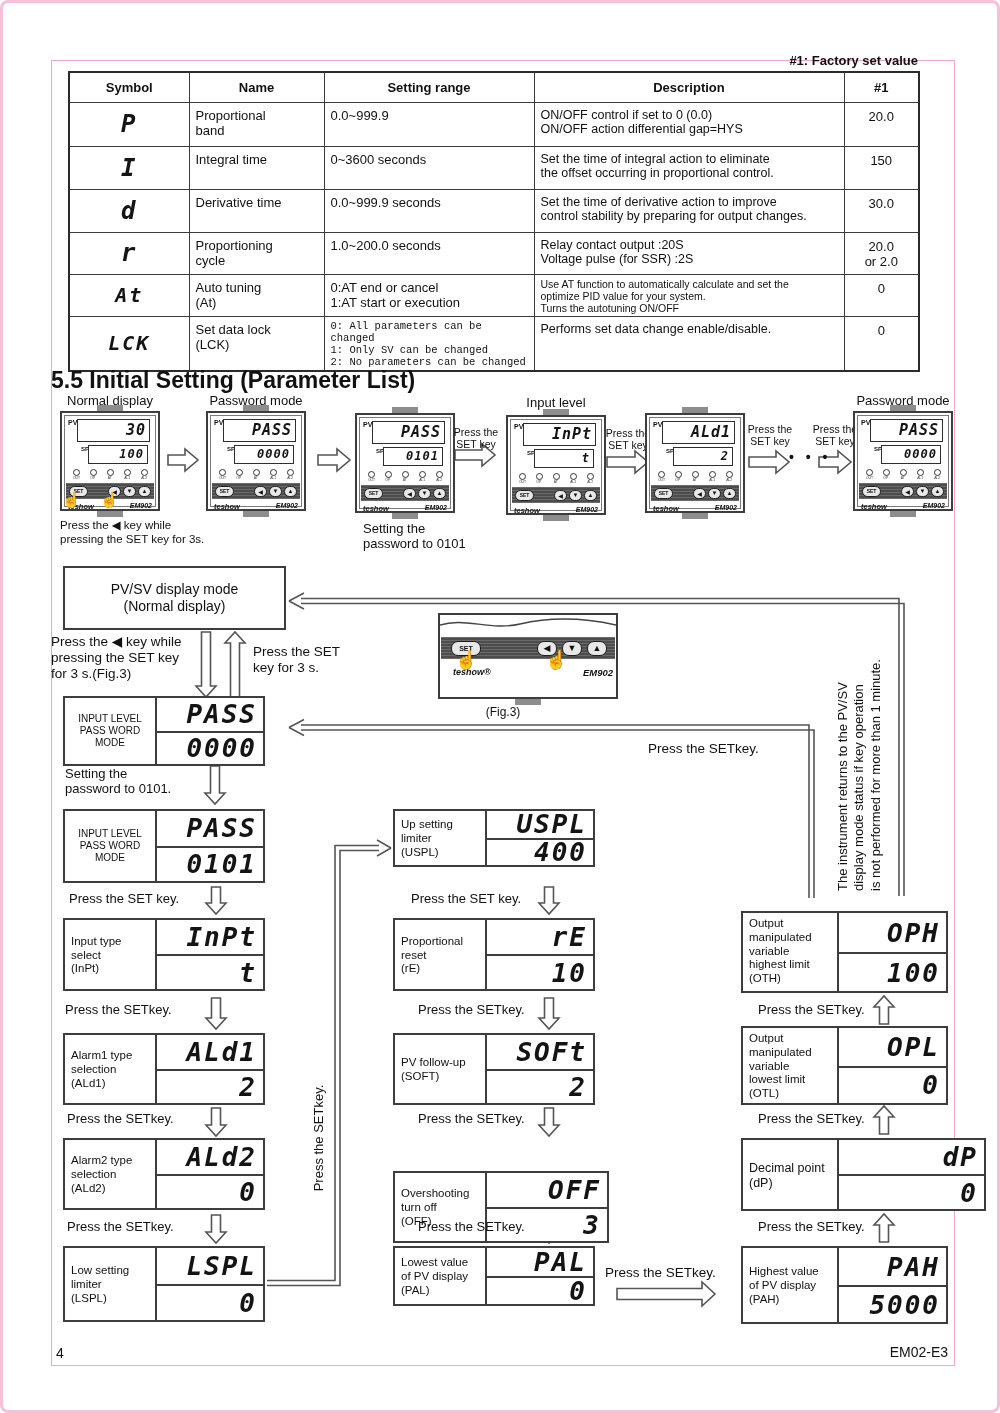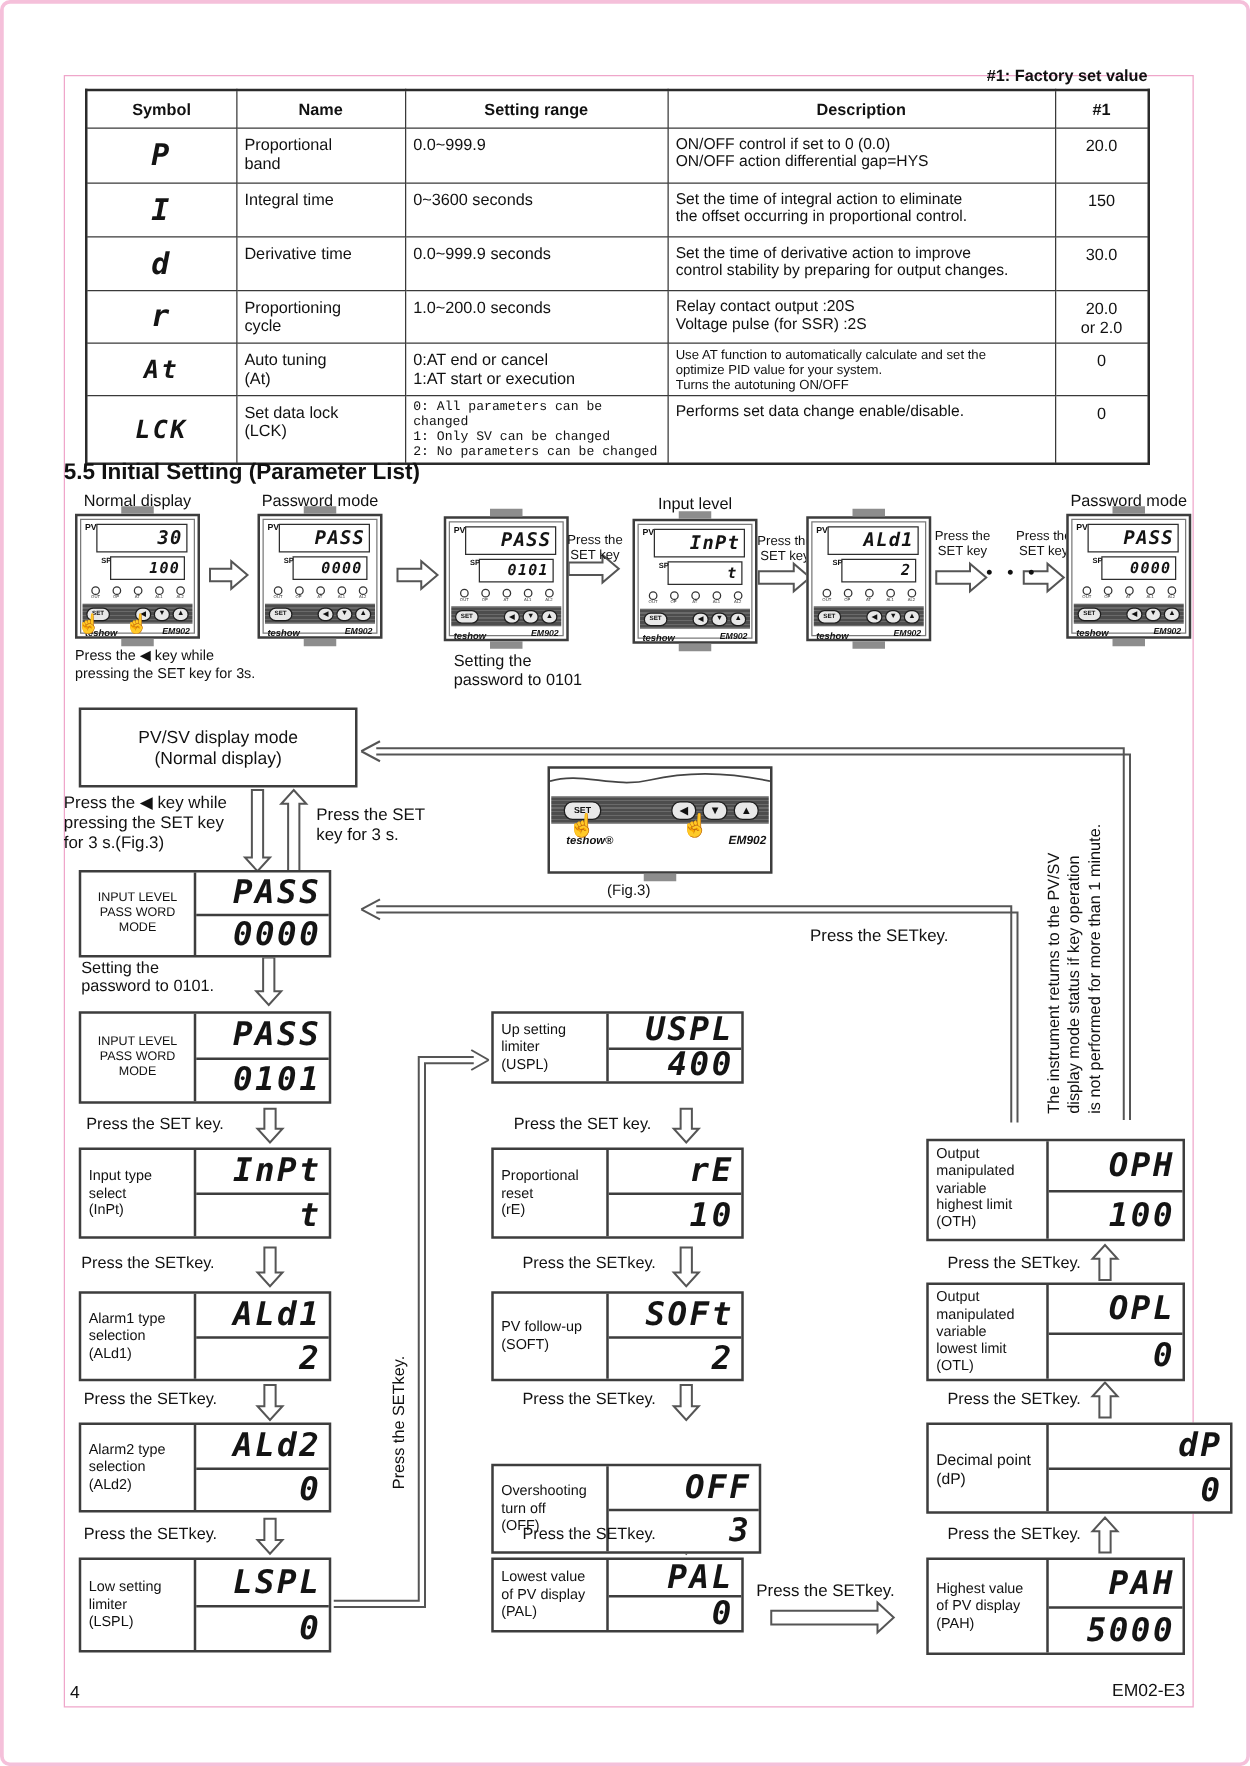--- a/index.html
+++ b/index.html
@@ -194,21 +194,21 @@
 (LCK)</td>
       <td class="rg pre">0: All parameters can be changed
 1: Only SV can be changed
 2: No parameters can be changed</td>
       <td class="dc pre">Performs set data change enable/disable.</td>
       <td class="vl pre">0</td>
     </tr>
   </tbody>
     </table>
 
-  <div class="lbl b" style="left:48px;top:364px;font-size:18px">5.5  Initial Setting (Parameter List)</div>
+  <div class="lbl b" style="left:48px;top:364px;font-size:23px">5.5  Initial Setting (Parameter List)</div>
 
   <div class="lbl ctr" style="left:50px;top:390px;width:114px">Normal display</div>
   <div class="lbl ctr" style="left:196px;top:390px;width:114px">Password mode</div>
   <div class="lbl ctr" style="left:496px;top:392px;width:114px">Input level</div>
   <div class="lbl ctr" style="left:843px;top:390px;width:114px">Password mode</div>
 
   <div class="panel" style="left:57px;top:408px">
     <div class="tab t"></div>
       <div class="tab bm"></div>
     <div class="pframe">

